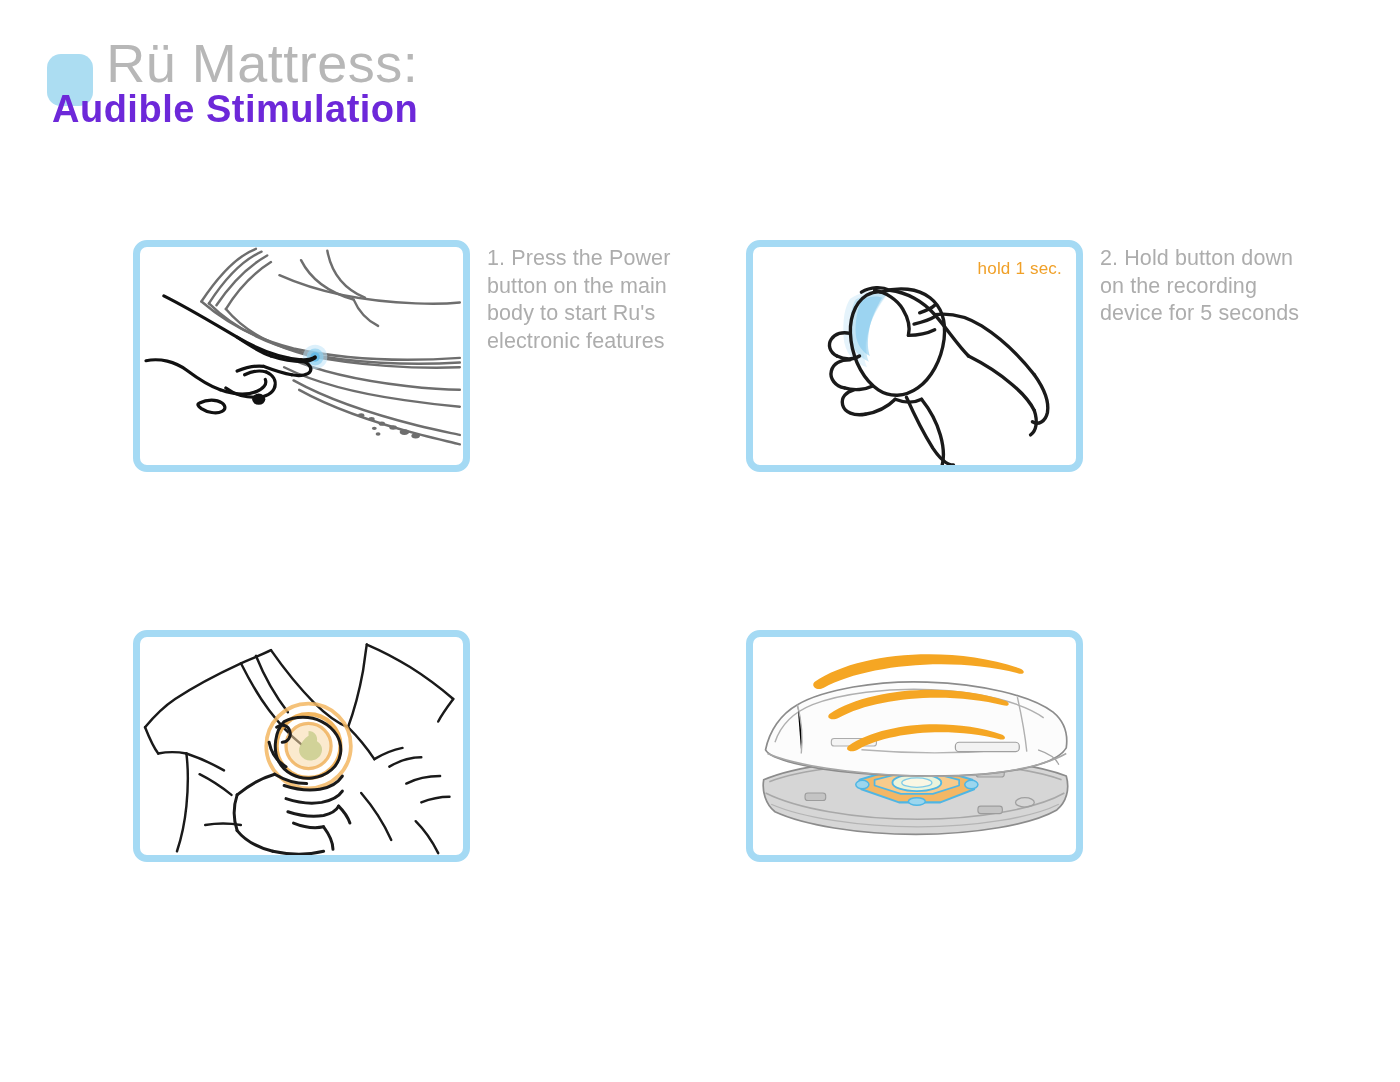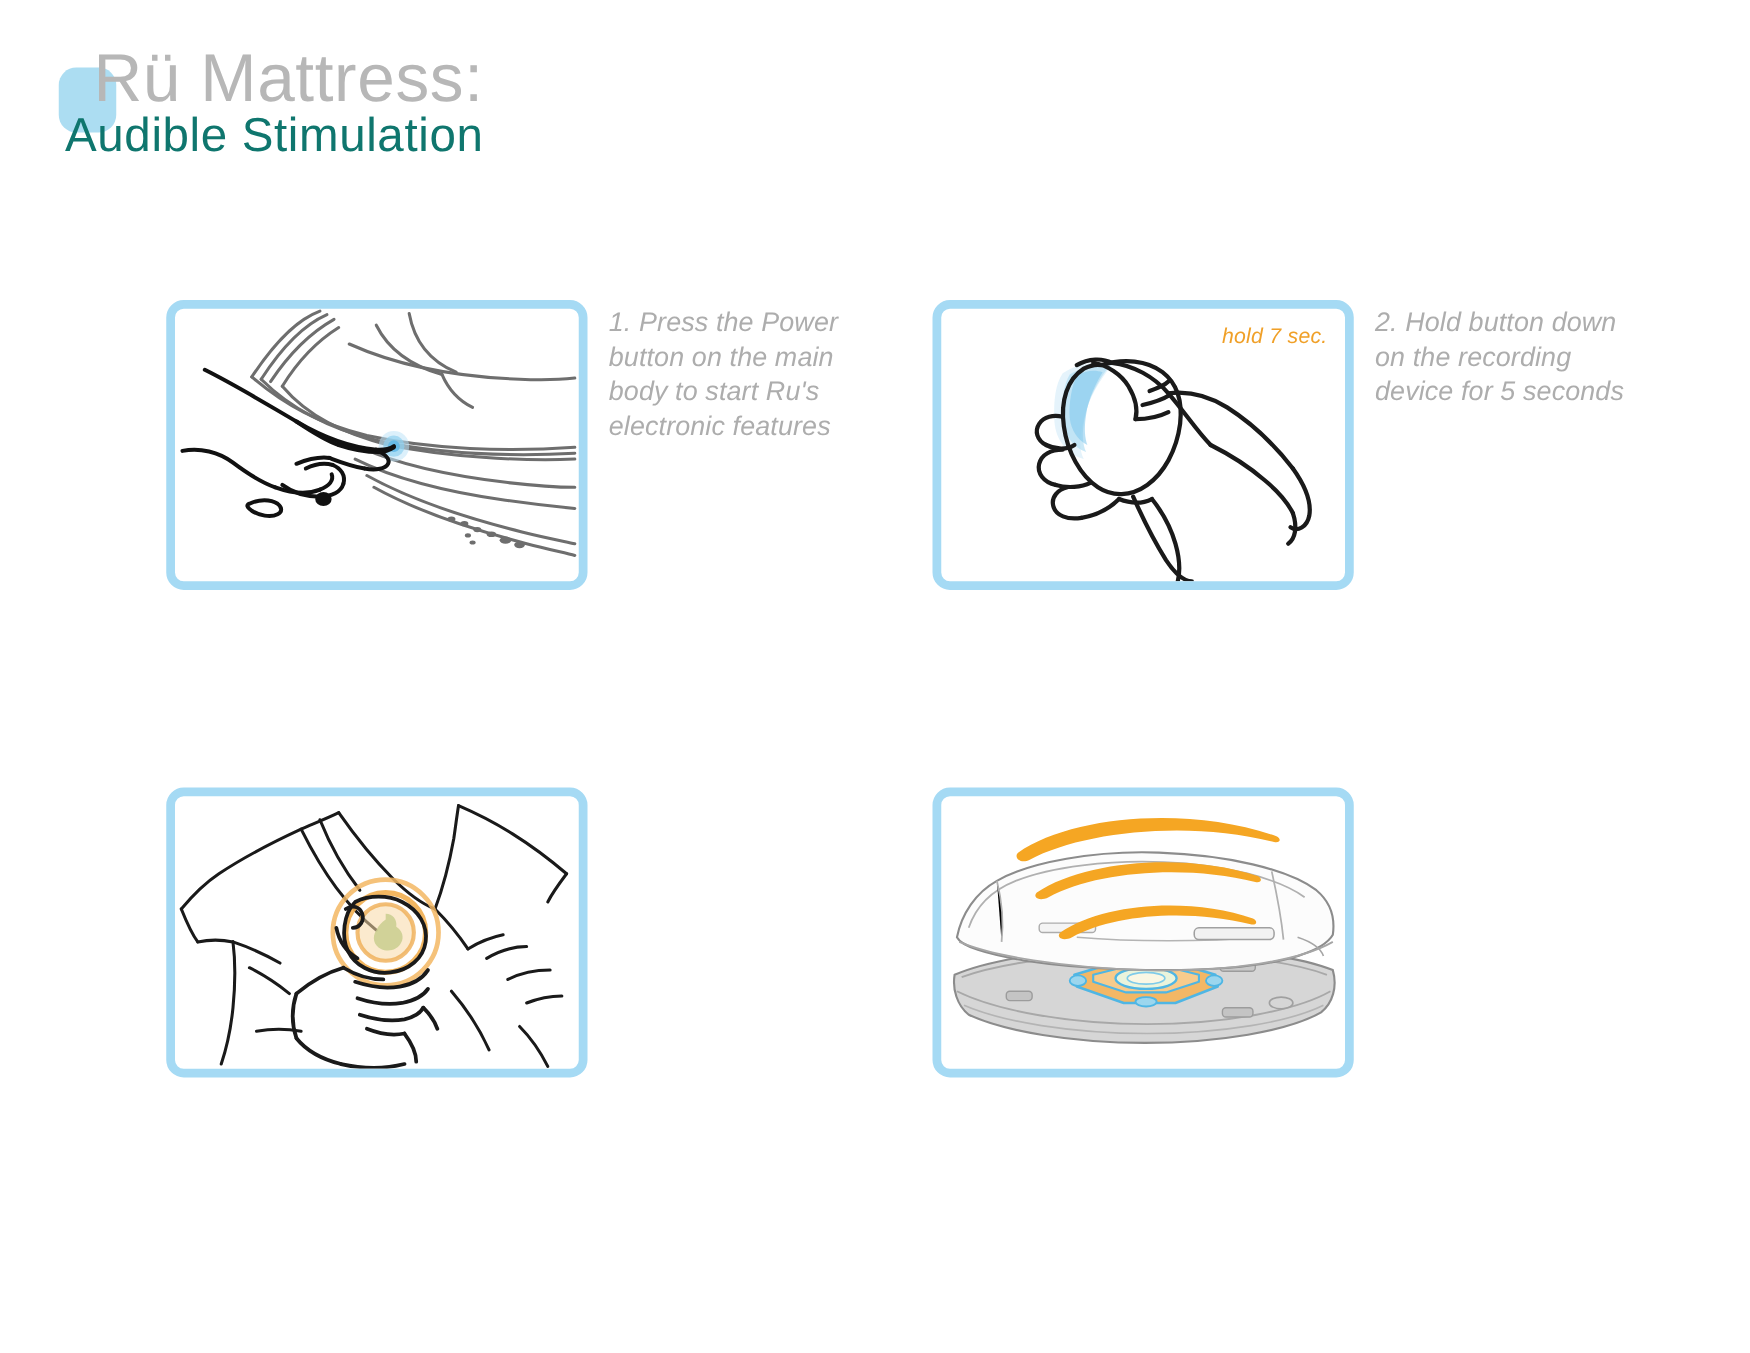--- a/index.html
+++ b/index.html
@@ -42,36 +42,35 @@
     font-weight: 300;
     letter-spacing: 0.5px;
     color: #B7B7B7;
     line-height: 1;
     white-space: nowrap;
   }
   .title-sub {
     position: relative;
     z-index: 1;
     font-size: 38px;
-    font-weight: 400;
+    font-weight: 700;
     letter-spacing: 0.5px;
-    color: #0f766e;
+    color: #6d28d9;
     line-height: 1;
     margin-left: 10px;
     white-space: nowrap;
   }
 
   
   .steps {
     position: absolute;
     left: 0;
     top: 0;
     width: 1400px;
     height: 1082px;
-    font-style: italic;
   }
   .step {
     position: absolute;
     display: flex;
     align-items: flex-start;
   }
   .step-1 { left: 133px; top: 240px; }
   .step-2 { left: 746px; top: 240px; }
   .step-3 { left: 133px; top: 630px; }
   .step-4 { left: 746px; top: 630px; }
@@ -211,21 +210,21 @@
           <path d="M100 120 C 90 120 82 124 80 132 C 78 140 84 148 94 150"></path>
           <path d="M94 150 C 104 153 116 152 124 148"></path>
           <path d="M104 152 C 96 154 90 160 92 168 C 94 176 104 180 116 178"></path>
           <path d="M116 178 C 128 176 140 170 148 162"></path>
           <path d="M148 162 C 158 166 168 166 176 162"></path>
           <path d="M176 162 C 184 172 192 186 196 200 C 200 214 200 224 198 232"></path>
           <path d="M160 160 C 168 178 178 198 188 214 C 196 226 204 232 210 232"></path>
           <path d="M296 174 C 300 186 298 196 292 200"></path>
         </g>
       </svg>
-      <div class="panel-note">hold 7 sec.</div>
+      <div class="panel-note">hold 1 sec.</div>
     </div>
     <div class="caption caption-wide">2. Hold button down on the recording device for 5 seconds</div>
   </div>
 
   <div class="step step-3">
     <div class="panel">
       <svg class="panel-art" viewBox="0 0 337 232">
         <g fill="none" stroke="#1A1A1A" stroke-width="2.6" stroke-linecap="round" stroke-linejoin="round">
           <path d="M2 96 C 12 84 22 74 34 66 C 52 54 78 40 104 28 C 118 22 128 18 136 14"></path>
           <path d="M136 14 C 150 34 166 54 182 70 C 196 84 208 92 218 96"></path>

